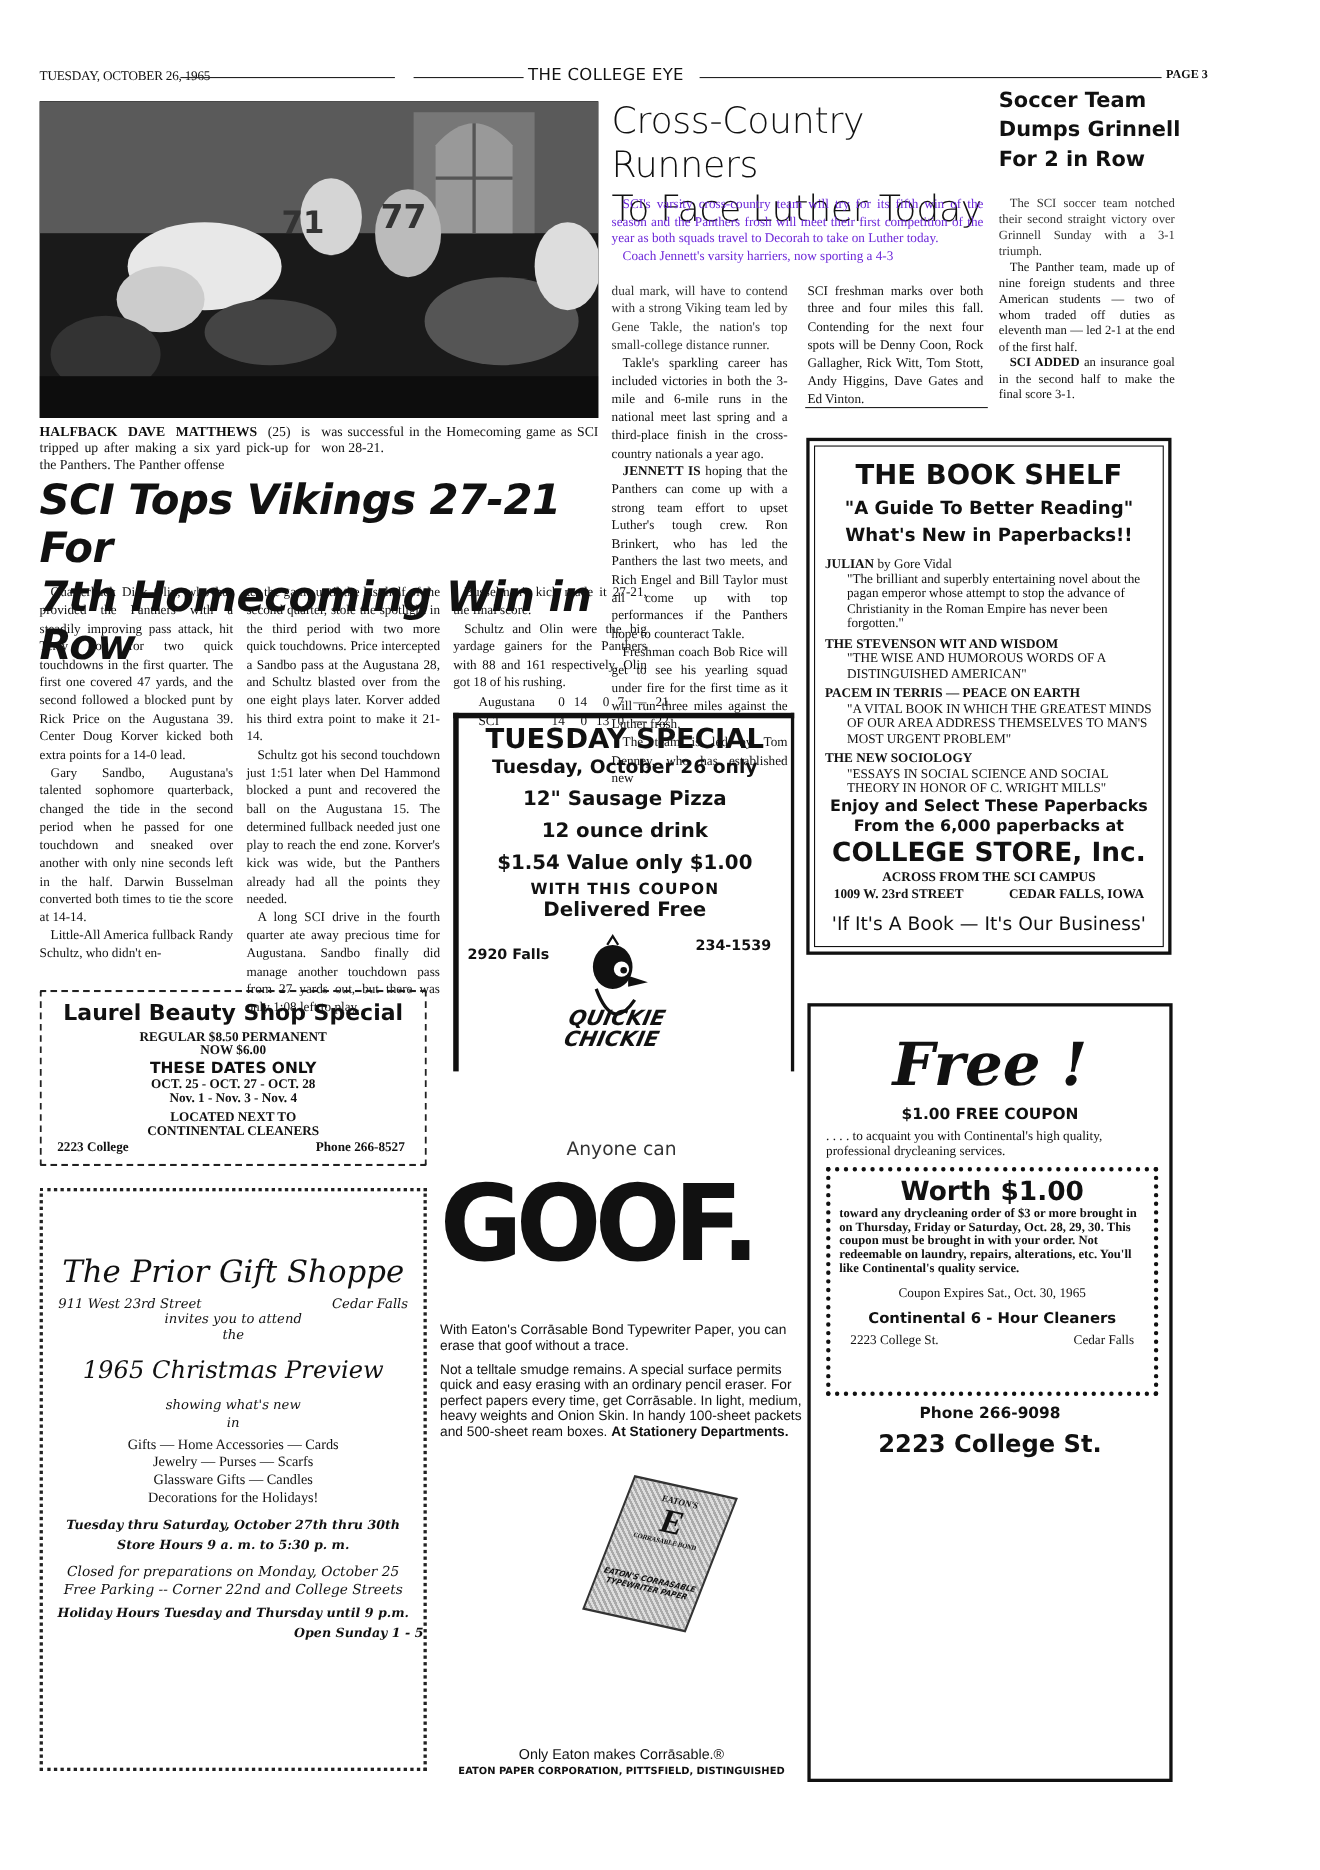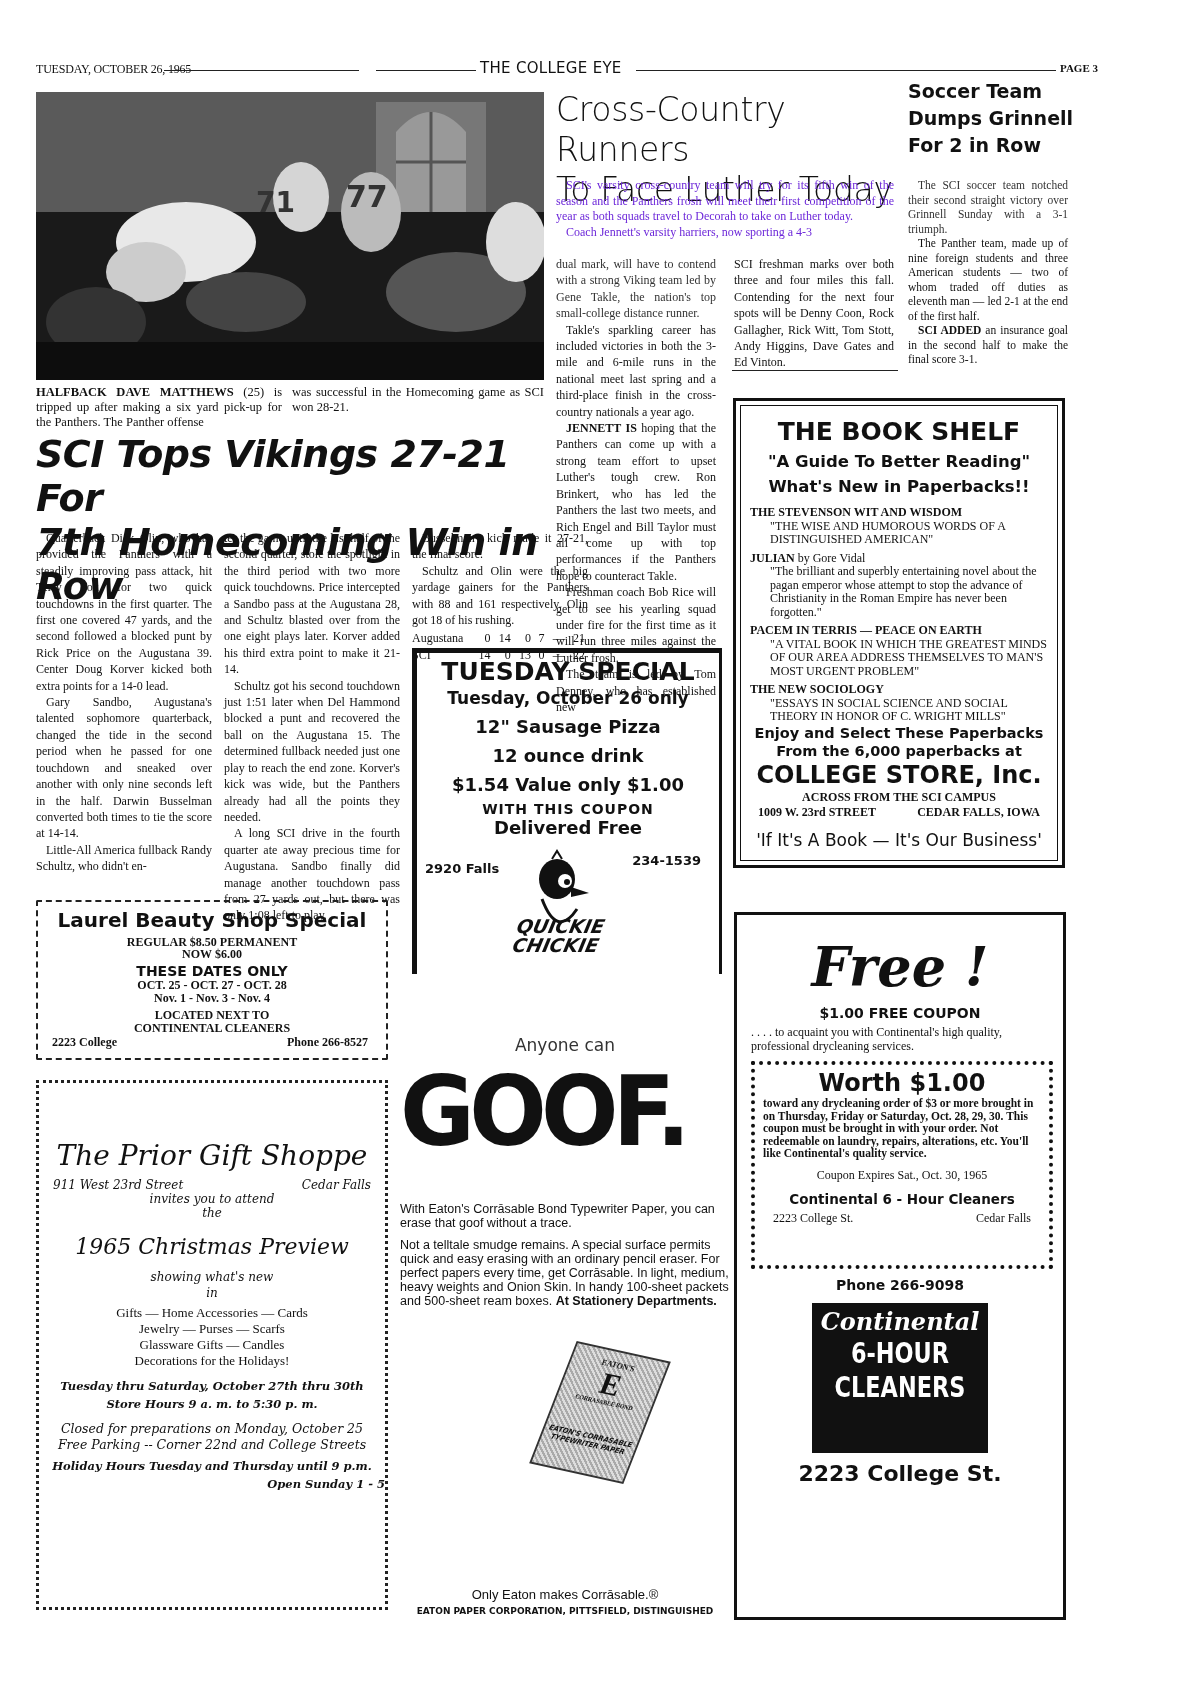--- a/index.html
+++ b/index.html
@@ -27,21 +27,21 @@
   .caption b { font-weight: bold; }
 
   .col { font-family: "Liberation Serif", serif; font-size: 12px; line-height: 16.4px; text-align: justify; }
   .col p { text-indent: 10px; margin-bottom: 0; }
 
   .headline-ital { font-family: "DejaVu Sans", sans-serif; font-weight: bold; font-style: italic; font-size: 38px; line-height: 44px; letter-spacing: -0.5px; }
 
   .cc-head { font-family: "DejaVu Sans", sans-serif; font-weight: 300; font-size: 33px; line-height: 40px; letter-spacing: -0.3px; }
   .soccer-head { font-family: "DejaVu Sans", sans-serif; font-weight: bold; font-size: 19px; line-height: 27px; }
 
-  .score-table { font-family: "Liberation Serif", serif; font-size: 12px; border-collapse: collapse; }
+  .score-table { font-family: "Liberation Serif", serif; font-size: 12px; border-collapse: collapse; margin-left: 23px; }
   .score-table td { padding: 0 3px; text-align: right; }
   .score-table td:first-child { text-align: left; padding-left: 0; }
 
   .center { text-align: center; }
   .b { font-weight: bold; }
 
   
   .ad-wavy { border: 2px dashed #222; border-radius: 2px; }
   .dotted-frame { border: 3px dotted #222; }
 
@@ -158,26 +158,26 @@
   <p><b>SCI ADDED</b><span> an insurance goal in the second half to make the final score 3-1.</span></p>
 </div>
 
 <div class="abs" style="left:733px;top:398px;width:332px;height:470px;border:3px solid #111;">
   <div style="position:absolute;inset:4px;border:1px solid #111;"></div>
   <div class="sansB center" style="margin-top:16px;font-size:25px;">THE BOOK SHELF</div>
   <div class="sansB center" style="font-size:16.5px;margin-top:6px;">"A Guide To Better Reading"</div>
   <div class="sansB center" style="font-size:16.5px;margin-top:6px;">What's New in Paperbacks!!</div>
   <div class="serif" style="padding:10px 10px 0 14px;font-size:12px;line-height:13.5px;">
     <div style="margin-bottom:5px;">
+      <b>JULIAN</b><span> by Gore Vidal</span>
+      <div style="padding-left:20px;">"The brilliant and superbly entertaining novel about the pagan emperor whose attempt to stop the advance of Christianity in the Roman Empire has never been forgotten."</div>
+    </div>
+    <div style="margin-bottom:5px;">
       <b>THE STEVENSON WIT AND WISDOM</b>
       <div style="padding-left:20px;">"THE WISE AND HUMOROUS WORDS OF A DISTINGUISHED AMERICAN"</div>
-    </div>
-    <div style="margin-bottom:5px;">
-      <b>JULIAN</b><span> by Gore Vidal</span>
-      <div style="padding-left:20px;">"The brilliant and superbly entertaining novel about the pagan emperor whose attempt to stop the advance of Christianity in the Roman Empire has never been forgotten."</div>
     </div>
     <div style="margin-bottom:5px;">
       <b>PACEM IN TERRIS — PEACE ON EARTH</b>
       <div style="padding-left:20px;">"A VITAL BOOK IN WHICH THE GREATEST MINDS OF OUR AREA ADDRESS THEMSELVES TO MAN'S MOST URGENT PROBLEM"</div>
     </div>
     <div>
       <b>THE NEW SOCIOLOGY</b>
       <div style="padding-left:20px;">"ESSAYS IN SOCIAL SCIENCE AND SOCIAL THEORY IN HONOR OF C. WRIGHT MILLS"</div>
     </div>
   </div>
@@ -284,19 +284,14 @@
     <div class="sansB center" style="font-size:24px;">Worth $1.00</div>
     <div class="serif b" style="font-size:11.5px;line-height:12.5px;">toward any drycleaning order of $3 or more brought in on Thursday, Friday or Saturday, Oct. 28, 29, 30. This coupon must be brought in with your order. Not redeemable on laundry, repairs, alterations, etc. You'll like Continental's quality service.</div>
     <div class="serif center" style="font-size:12px;margin-top:8px;">Coupon Expires Sat., Oct. 30, 1965</div>
     <div class="sansB center" style="font-size:13.5px;margin-top:8px;">Continental 6 - Hour Cleaners</div>
     <div class="serif" style="font-size:12px;display:flex;justify-content:space-between;padding:4px 10px 0 10px;">
       <span>2223 College St.</span>
       <span>Cedar Falls</span>
     </div>
   </div>
   <div class="sansB center" style="font-size:14px;margin-top:8px;">Phone 266-9098</div>
-  <div style="margin:10px auto 0 auto;width:176px;height:150px;background:#111;color:#fff;text-align:center;padding-top:4px;">
-    <div class="bigscript" style="font-size:24px;line-height:30px;">Continental</div>
-    <div class="sansB" style="font-size:28px;line-height:34px;transform:scaleX(0.8);">6-HOUR</div>
-    <div class="sansB" style="font-size:28px;line-height:34px;transform:scaleX(0.8);">CLEANERS</div>
-  </div>
   <div class="sansB center" style="font-size:22px;margin-top:8px;">2223 College St.</div>
 </div>
 
 </body></html>

